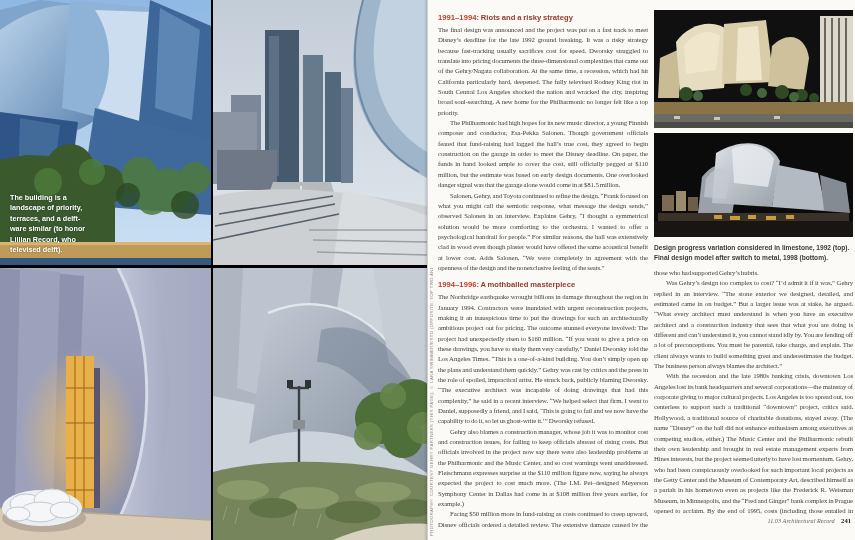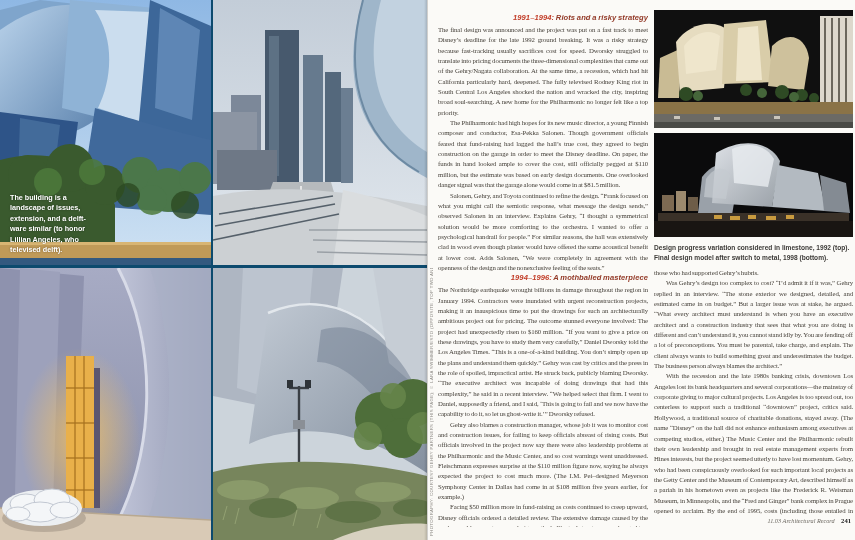--- a/index.html
+++ b/index.html
@@ -1,19 +1,19 @@
 <!DOCTYPE html>
 <html><head>
 <meta charset="utf-8">
 <style>
   html,body{margin:0;padding:0;background:#e8e8e8;}
   #spread{position:relative;width:855px;height:540px;background:#fbfaf7;overflow:hidden;
     font-family:"Liberation Serif",serif;}
   
-  #left-page{position:absolute;left:0;top:0;width:427px;height:540px;background:#0c4a6e;}
+  #left-page{position:absolute;left:0;top:0;width:427px;height:540px;background:#000000;}
   .ph{position:absolute;overflow:hidden;}
   .ph svg{display:block;width:100%;height:100%;}
   #ph-a{left:0;top:0;width:211px;height:265px;}
   #ph-b{left:213px;top:0;width:214px;height:265px;}
   #ph-c{left:0;top:268px;width:211px;height:272px;}
   #ph-d{left:213px;top:268px;width:214px;height:272px;}
   #photo-caption{position:absolute;left:10px;top:193px;width:102px;
     font-family:"Liberation Sans",sans-serif;font-weight:bold;font-size:7.2px;
     line-height:10.4px;color:#ffffff;text-shadow:0 0 2px rgba(0,0,0,.45);}
   #photo-caption span{display:block;}
@@ -26,22 +26,22 @@
     writing-mode:vertical-rl;transform:rotate(180deg);
     font-family:"Liberation Sans",sans-serif;font-size:4.3px;letter-spacing:.35px;
     color:#8f8c87;white-space:nowrap;overflow:hidden;}
   .col{position:absolute;text-align:justify;color:#47423b;
     font-size:6.8px;line-height:10.35px;letter-spacing:-.12px;word-spacing:-.4px;overflow:hidden;}
   #col1{left:438px;top:13px;width:210px;height:514px;}
   #col2-text{left:654px;top:268px;width:199px;height:248px;}
   .col p{margin:0;}
   .col p.ind{text-indent:12px;}
   .sec-head{font-family:"Liberation Sans",sans-serif;font-weight:bold;font-size:7.6px;
-    letter-spacing:.05px;margin:0 0 3px 0;line-height:9px;text-align:right;font-style:italic;}
-  .sec-head.second{}
+    letter-spacing:.05px;margin:0 0 3px 0;line-height:9px;text-align:left;}
+  .sec-head.second{margin-top:7px;}
   .head-date{color:#c23d28;}
   .head-title{color:#933a28;}
   
   #model-1{left:654px;top:10px;width:199px;height:118px;}
   #model-2{left:654px;top:133px;width:199px;height:104px;}
   #model-caption{position:absolute;left:654px;top:243px;width:199px;
     font-family:"Liberation Sans",sans-serif;font-weight:bold;font-size:6.6px;
     line-height:9.6px;color:#3c3a37;text-align:left;}
   #model-caption div{display:block;}
   
@@ -97,24 +97,24 @@
         <g fill="#2c4a22" opacity=".8">
           <circle cx="128" cy="195" r="12"></circle>
             <circle cx="185" cy="205" r="14"></circle>
         </g>
         <rect x="0" y="242" width="211" height="16" fill="#c09a58"></rect>
         <rect x="0" y="242" width="211" height="3" fill="#d8b573"></rect>
         <rect x="0" y="258" width="211" height="7" fill="#33597f"></rect>
       </svg>
       <div id="photo-caption">
         <span>The building is a</span>
-        <span>landscape of issues,</span>
-        <span>extension, and a delft-</span>
+        <span>landscape of priority,</span>
+        <span>terraces, and a delft-</span>
         <span>ware similar (to honor</span>
-        <span>Lillian Angeles, who</span>
+        <span>Lillian Record, who</span>
         <span>televised delft).</span>
       </div>
     </div>
 
     <div class="ph" id="ph-b">
       <svg viewBox="0 0 214 265" preserveAspectRatio="none">
         <defs>
           <linearGradient id="bSky" x1="0" y1="0" x2="0" y2="1">
             <stop offset="0" stop-color="#c3cdd8"></stop>
               <stop offset="1" stop-color="#e2e8ee"></stop>

